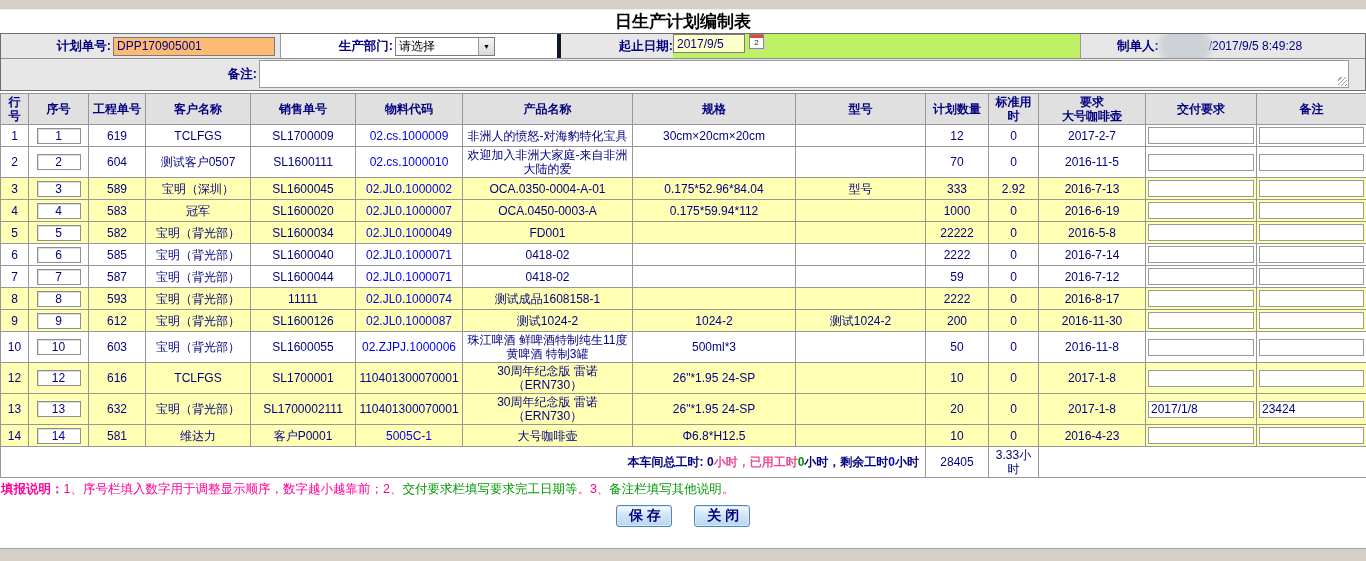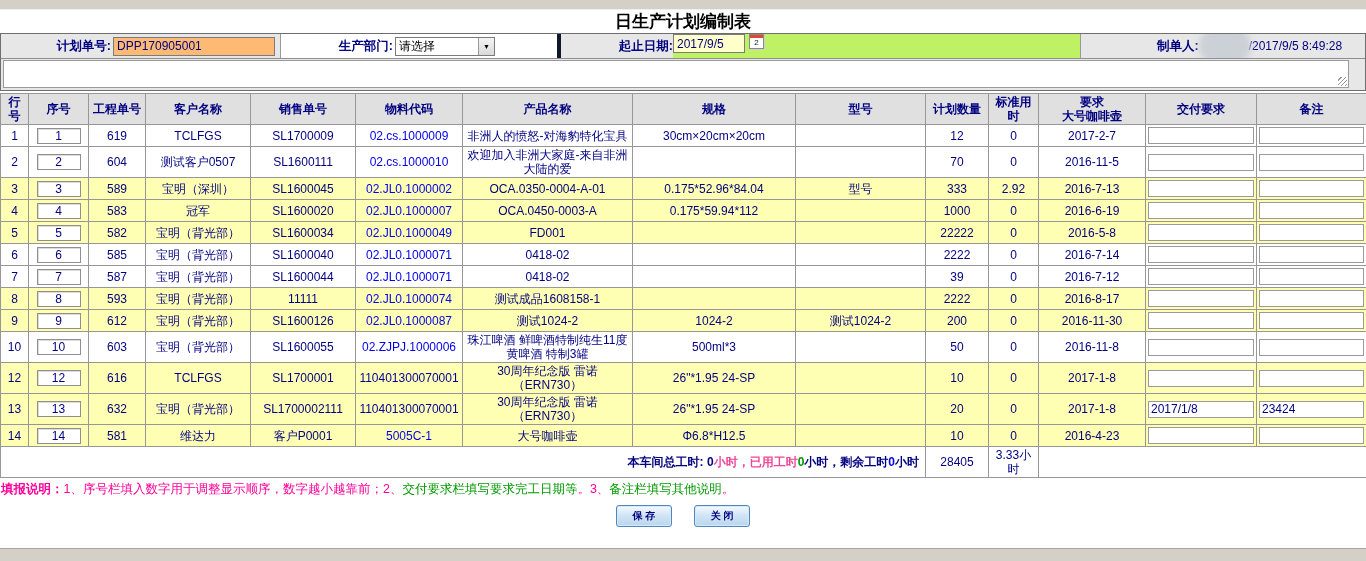--- a/index.html
+++ b/index.html
@@ -16,21 +16,21 @@
 
   
   .form-box { border:1px solid #6e6e6e; }
   .frow { display:flex; align-items:center; }
   .frow1 { height:25px; background:#e7e7e7; border-bottom:1px solid #8f8f8f; }
   .frow2 { height:31px; background:#e7e7e7; }
   .fcell { display:flex; align-items:center; height:100%; }
   .fcell1 { width:280px; border-right:1px solid #9a9a9a; background:#e7e7e7; }
   .fcell2 { width:280px; border-right:4px solid #0f172a; background:#ffffff; }
   .fcell3 { width:520px; border-right:1px solid #9a9a9a; background:#ffffff; }
-  .fcell4 { flex:1; background:#e7e7e7; position:relative; overflow:hidden;margin-left:40px; }
+  .fcell4 { flex:1; background:#e7e7e7; position:relative; overflow:hidden; }
   .flabel { font-size:12.5px; font-weight:bold; color:#000080; text-align:right; white-space:nowrap; }
   .flabel.w110 { flex:0 0 110px; }
   .flabel.w112 { flex:0 0 112px; }
   .label-zone { flex:0 0 112px; height:100%; background:#e7e7e7; display:flex; align-items:center; justify-content:flex-end; border-right:0; }
   .txt-input {
     height:19px; border:1px solid #7b7b7b; background:#fdba74; color:#000080;
     font-size:12px; font-family:inherit; padding:0 3px; margin-left:2px;
   }
   .plan-input { width:162px; }
   .selectbox {
@@ -88,24 +88,24 @@
     color:#000080; font-size:12px; font-family:inherit; padding:0 2px; text-align:left;
   }
   tr.summary td { height:18px; background:#fff; }
   .sum-label { text-align:right !important; font-weight:bold; padding-right:6px !important; white-space:nowrap; }
 
   
   .note { font-size:12.5px; line-height:17px; padding:3px 0 0 1px; white-space:nowrap; }
   .btn-row { text-align:center; margin-top:7px; }
   .btn {
     min-width:56px; height:22px; margin:0 9px; padding:0 10px;
-    font-family:inherit; font-size:10px; font-weight:bold; color:#000080;
+    font-family:inherit; font-size:14px; font-weight:bold; color:#000080;
     border:1px solid #4e87c0; border-radius:3px;
     background:linear-gradient(#f6fbfe,#d2e5f6 45%,#b9d6ee);
-    box-shadow:0 0 0 1px #d8e9f7 inset; cursor:pointer;
+    box-shadow:0 0 0 1px #d8e9f7 inset; cursor:pointer;text-align:right;
   }
   .bottom-strip { position:absolute; left:0; bottom:0; width:100%; height:13px; background:#d4d0c8; border-top:1px solid #a9a5a0; }
 </style>
 </head>
 <body>
 
 <div class="top-strip"></div>
 
 <div class="title-bar">
   <h1>日生产计划编制表</h1>
@@ -136,20 +136,23 @@
         </span>
       </div>
     </div>
     <div class="fcell fcell4">
       <span class="flabel" style="margin-left:36px;">制单人:</span>
       <span class="blur-blob"></span>
       <span class="creator-ts">/2017/9/5 8:49:28</span>
     </div>
   </div>
   <div class="frow frow2">
+    <div class="remark-label-cell">
+      <span class="flabel">备注:</span>
+    </div>
     <div class="remark-area-wrap">
       <textarea class="remark-textarea" style=""></textarea>
       <span class="resize-handle"></span>
     </div>
   </div>
 </div>
 
 <div class="grid-wrap">
   <table class="plan">
     <colgroup>
@@ -287,21 +290,21 @@
         <tr>
           <td>7</td>
           <td><input type="text" class="seq-input" value="7" style=""></td>
           <td>587</td>
           <td>宝明（背光部）</td>
           <td>SL1600044</td>
           <td class="c-code" style="color: rgb(0, 0, 238);">02.JL0.1000071</td>
           <td class="c-product">0418-02</td>
           <td></td>
           <td></td>
-          <td>39</td>
+          <td>59</td>
           <td>0</td>
           <td>2016-7-12</td>
           <td><input type="text" class="cell-input" style=""></td>
           <td><input type="text" class="cell-input" style=""></td>
         </tr>
         <tr class="hl">
           <td>8</td>
           <td><input type="text" class="seq-input" value="8" style=""></td>
           <td>593</td>
           <td>宝明（背光部）</td>

